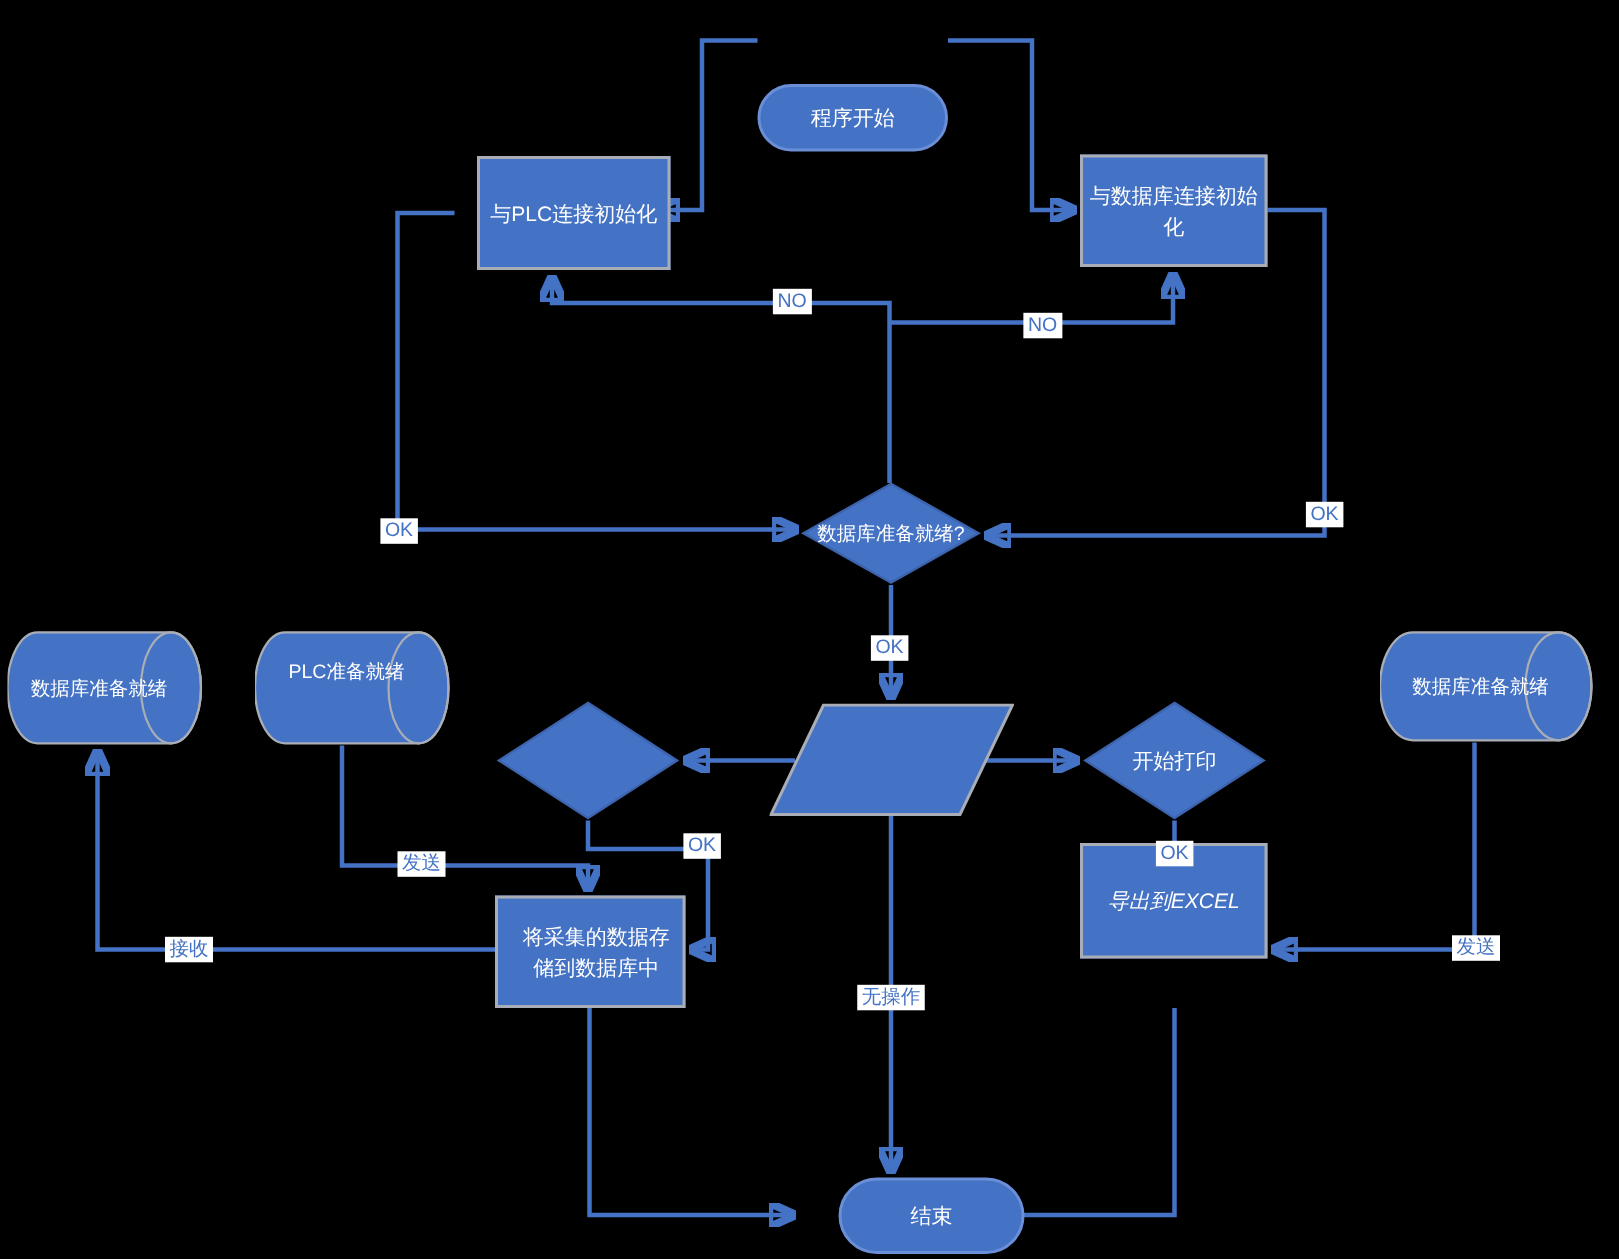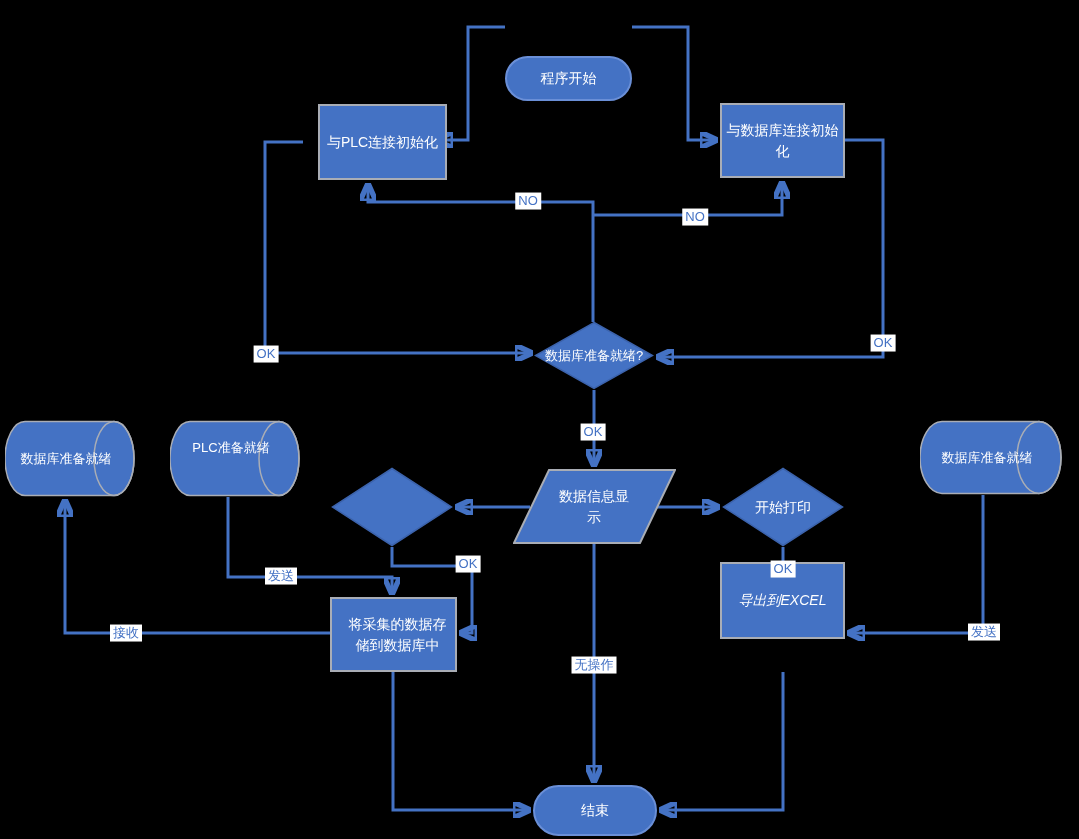--- a/index.html
+++ b/index.html
@@ -67,21 +67,21 @@
     <path d="M783 547 V591" marker-end="url(#arrow)"></path>
     <path d="M228 497 V577 H392 V593" marker-end="url(#arrow)"></path>
     <path d="M330 633 H65 V501" marker-end="url(#arrow)"></path>
     <path d="M983 495 V633 H849" marker-end="url(#arrow)"></path>
     <path d="M393 672 V810 H529" marker-end="url(#arrow)"></path>
     <path d="M783 672 V810 H661" marker-end="url(#arrow)"></path>
     <path d="M594 544 V781" marker-end="url(#arrow)"></path>
   </svg>
 
   <div class="node terminator" style="left:505px;top:8px;width:127px;height:45px;margin-top:48px;">程序开始</div>
-  <div class="node terminator" style="left:533px;top:785px;width:124px;height:51px;">结束</div>
+  <div class="node terminator" style="left:559px;top:785px;width:124px;height:51px;">结束</div>
 
   <div class="node process" style="left:318px;top:104px;width:129px;height:76px;">与PLC连接初始化</div>
   <div class="node process" style="left:720px;top:103px;width:125px;height:75px;">与数据库连接初始化</div>
   <div class="node process" style="left:330px;top:597px;width:127px;height:75px;padding-left:12px;">将采集的数据存储到数据库中</div>
   <div class="node process" style="left:720px;top:562px;width:125px;height:77px;font-style:italic;">导出到EXCEL</div>
 
   <svg class="shape-svg" style="left:534px;top:321px;" width="120" height="69">
     <polygon class="diamond-poly" points="60,1.5 118.5,34.5 60,67.5 1.5,34.5"></polygon>
   </svg>
   <div class="shape-label" style="left:534px;top:321px;width:120px;height:69px;">数据库准备就绪?</div>
@@ -91,21 +91,20 @@
   </svg>
 
   <svg class="shape-svg" style="left:722px;top:467px;" width="122" height="80">
     <polygon class="diamond-poly" points="61,1.5 120.5,40 61,78.5 1.5,40"></polygon>
   </svg>
   <div class="shape-label" style="left:722px;top:467px;width:122px;height:80px;font-size:14px;">开始打印</div>
 
   <svg class="shape-svg" style="left:513px;top:469px;" width="163" height="75">
     <polygon class="para-poly" points="36,1 162,1 127,74 1,74"></polygon>
   </svg>
-  <div class="shape-label" style="left:556px;top:469px;width:76px;height:75px;font-size:14px;">数据信息显示</div>
 
   <svg class="shape-svg" style="left:5px;top:420px;" width="130" height="77">
     <path class="cyl-body" d="M20 1.5 L109 1.5 A20 37 0 0 1 109 75.5 L20 75.5 A20 37 0 0 1 20 1.5 Z"></path>
     <ellipse class="cyl-cap" cx="109" cy="38.5" rx="20" ry="37"></ellipse>
   </svg>
   <div class="shape-label" style="left:5px;top:420px;width:122px;height:77px;">数据库准备就绪</div>
 
   <svg class="shape-svg" style="left:170px;top:420px;" width="130" height="77">
     <path class="cyl-body" d="M20 1.5 L109 1.5 A20 37 0 0 1 109 75.5 L20 75.5 A20 37 0 0 1 20 1.5 Z"></path>
     <ellipse class="cyl-cap" cx="109" cy="38.5" rx="20" ry="37"></ellipse>

